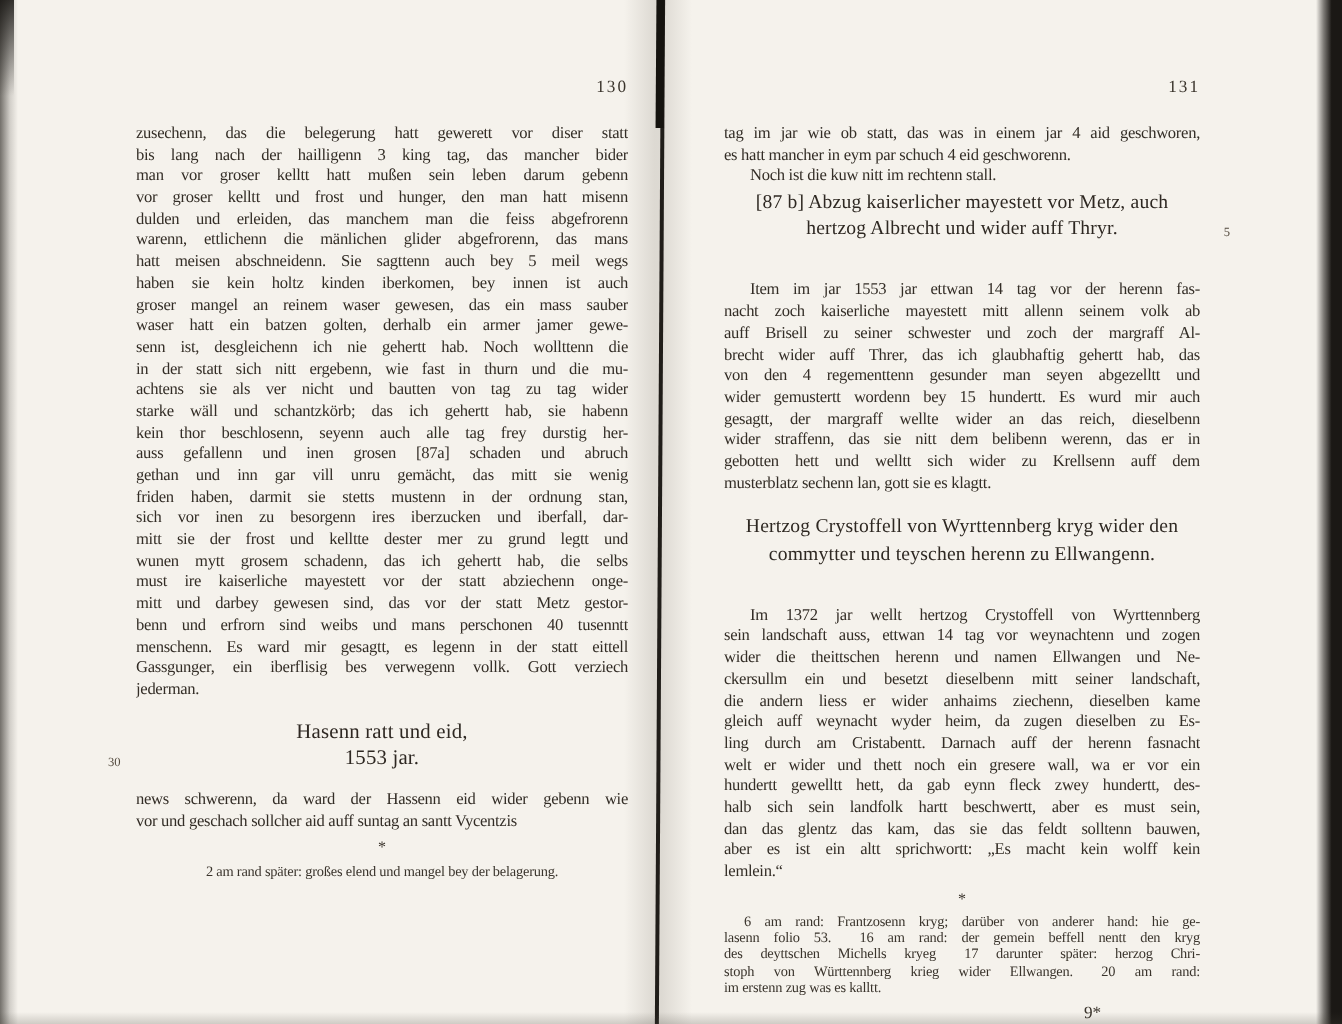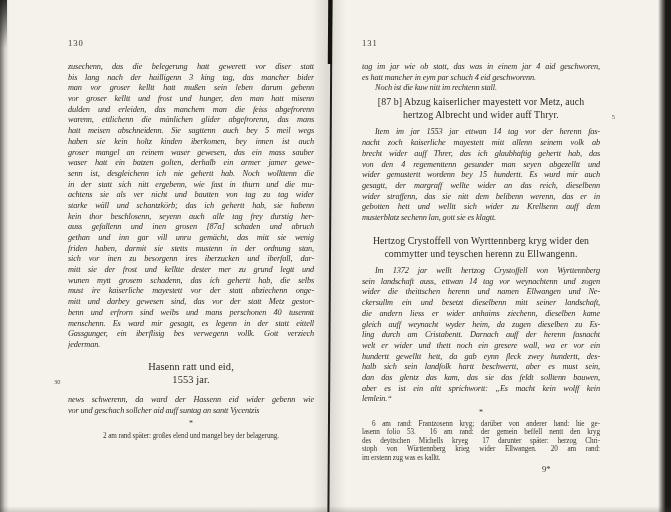--- a/index.html
+++ b/index.html
@@ -24,40 +24,40 @@
     background:#15130f;transform:rotate(.4deg);}
   .edge-right{position:absolute;right:0;top:0;bottom:0;width:13px;
     background:linear-gradient(90deg,rgba(24,21,18,0),rgba(24,21,18,.55) 30%,#1b1815 60%);}
   .edge-bottom{position:absolute;left:0;right:0;bottom:0;height:6px;
     background:linear-gradient(0deg,rgba(70,66,58,.22),rgba(70,66,58,0));}
 
   
   .page{position:absolute;top:38px;}
   .page-left{left:68px;width:246px;}
   .page-right{left:362px;width:238px;}
-  .pageno{text-align:left;font-size:8.6px;letter-spacing:1px;margin-bottom:14px;color:#3a342c;}
+  .pageno{text-align:right;font-size:8.6px;letter-spacing:1px;margin-bottom:14px;color:#3a342c;}
 
   .block{position:relative;}
   .para{font-size:8.3px;letter-spacing:-.15px;}
-  .para .tline{line-height:10.7px;height:10.7px;overflow:hidden;position:relative;font-style:italic;}
+  .para .tline{line-height:10.7px;height:10.7px;overflow:hidden;position:relative;}
   .tline .txt{display:block;text-align:justify;text-align-last:justify;}
   .tline.end .txt{text-align-last:left;}
   .tline.indent .txt{text-indent:13px;}
   .tline.center .txt{text-align:center;text-align-last:center;text-indent:0;}
 
   .mnum{position:absolute;top:2px;font-size:6.3px;letter-spacing:0;color:#52493d;}
   .page-left .mnum{left:-14px;}
   .page-right .mnum{right:-15px;}
 
   .heading{font-size:9.8px;letter-spacing:.1px;color:#2e2822;}
   .heading .tline{line-height:13.2px;position:relative;}
   .h-left{margin-top:9px;font-size:10.4px;}
   .h-r1{margin-top:1px;}
   .h-r2{margin-top:10px;}
-  .p-after-h{margin-top:6px;}
+  .p-after-h{margin-top:19px;}
   .p2-left{margin-top:9px;}
 
   .star{text-align:center;font-size:8px;line-height:8px;margin-top:4px;color:#3a342c;}
   .fnote{font-size:7.2px;letter-spacing:-.1px;text-align:center;margin-top:4px;color:#3a342c;}
   .fnotes{font-size:7.2px;letter-spacing:-.1px;margin-top:3px;color:#3a342c;}
   .fnotes .tline{line-height:8.4px;height:8.4px;overflow:hidden;position:relative;}
   .fnotes .tline.indent .txt{text-indent:10px;}
   .signature{font-size:8.6px;margin-top:2px;padding-left:180px;color:#3a342c;}
 </style>
 </head>
@@ -201,20 +201,23 @@
         </div>
       </div>
     <div class="block para p-after-h">
         <div class="tline indent">
           <span class="txt">Item im jar 1553 jar ettwan 14 tag vor der herenn fas-</span>
         </div>
         <div class="tline">
           <span class="txt">nacht zoch kaiserliche mayestett mitt allenn seinem volk ab</span>
         </div>
         <div class="tline">
+          <span class="txt">auff Brisell zu seiner schwester und zoch der margraff Al-</span>
+        </div>
+        <div class="tline">
           <span class="txt">brecht wider auff Threr, das ich glaubhaftig gehertt hab, das</span>
         </div>
         <div class="tline">
           <span class="txt">von den 4 regementtenn gesunder man seyen abgezelltt und</span>
         </div>
         <div class="tline">
           <span class="txt">wider gemustertt wordenn bey 15 hundertt.  Es wurd mir auch</span>
         </div>
         <div class="tline">
           <span class="txt">gesagtt, der margraff wellte wider an das reich, dieselbenn</span>

